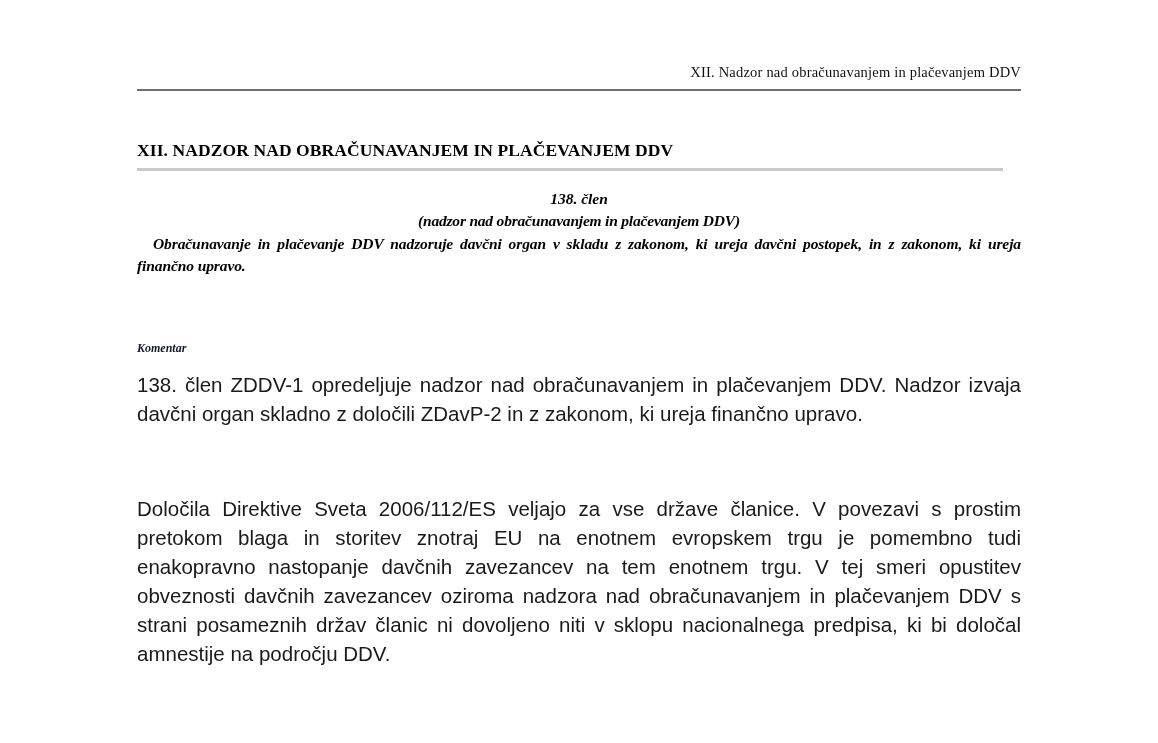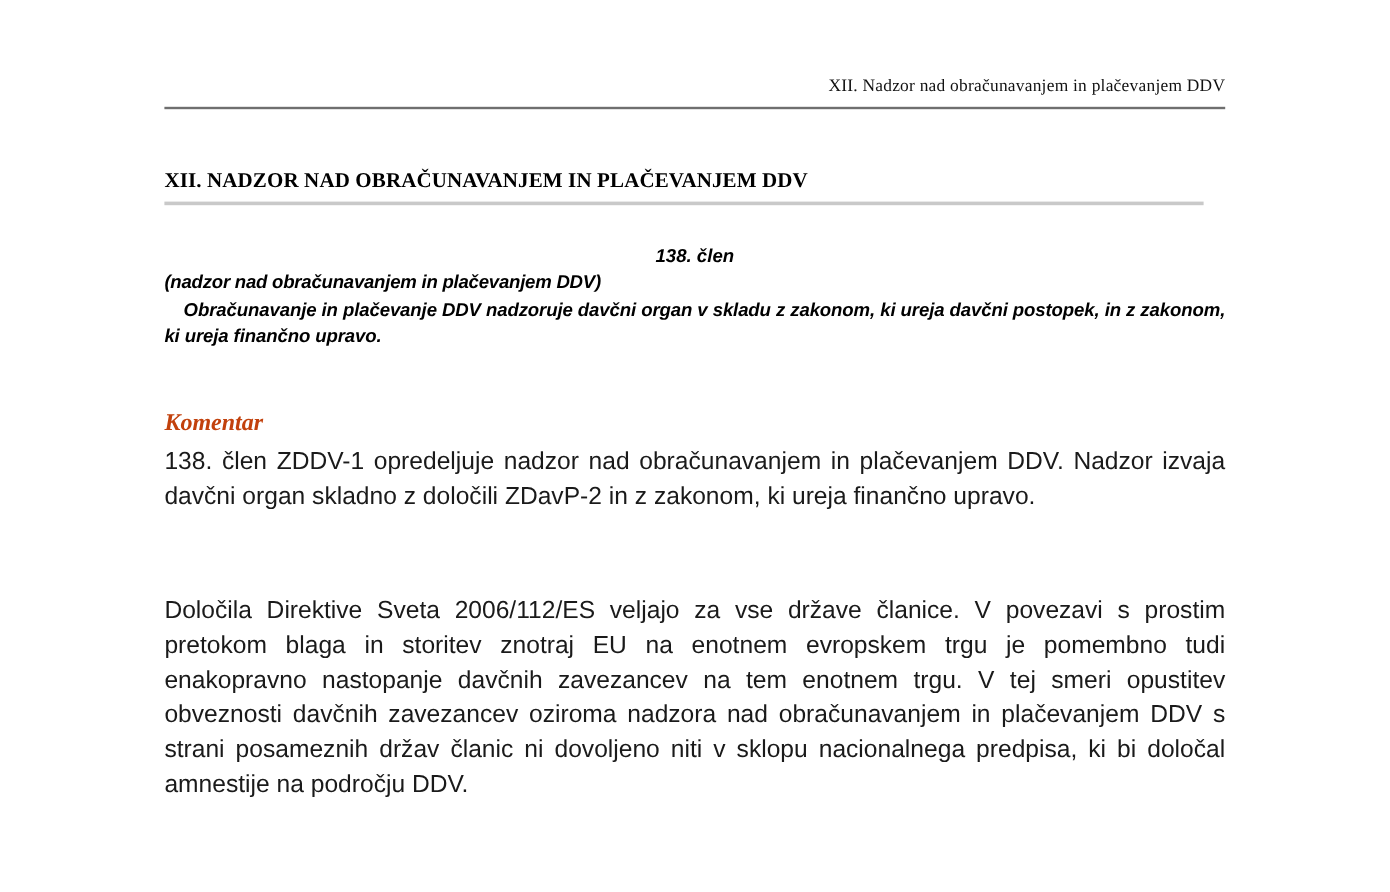--- a/index.html
+++ b/index.html
@@ -56,56 +56,56 @@
     position: absolute;
     top: 168px;
     left: 137px;
     width: 866px;
     height: 3px;
     background: #c9c9c9;
   }
   
   .article-block {
     position: absolute;
-    top: 203px;
+    top: 188px;
     left: 137px;
     width: 884px;
-    font-family: Liberation Sans, sans-serif;
+    font-family: Liberation Serif, serif;
     font-style: italic;
     font-weight: bold;
     font-size: 15.5px;
     line-height: 1.45;
     color: #000000;
   }
   .article-number {
     text-align: center;
     display: block;
   }
   .article-subtitle {
-    text-align: left;
+    text-align: center;
     display: block;
     letter-spacing: -0.2px;
   }
   .article-text {
     display: block;
     text-align: justify;
     text-indent: 16px;
     margin-top: 0;
     letter-spacing: -0.1px;
   }
   
   .commentary-heading {
     position: absolute;
     top: 341px;
     left: 137px;
     font-family: "Liberation Serif", serif;
     font-weight: bold;
     font-style: italic;
-    font-size: 20px;
-    color: #c2410c;
+    font-size: 12px;
+    color: #0f172a;
   }
   .body-text {
     position: absolute;
     left: 137px;
     width: 884px;
     font-family: "Liberation Sans", sans-serif;
     font-size: 20.5px;
     line-height: 29px;
     color: #1a1a1a;
     text-align: justify;

